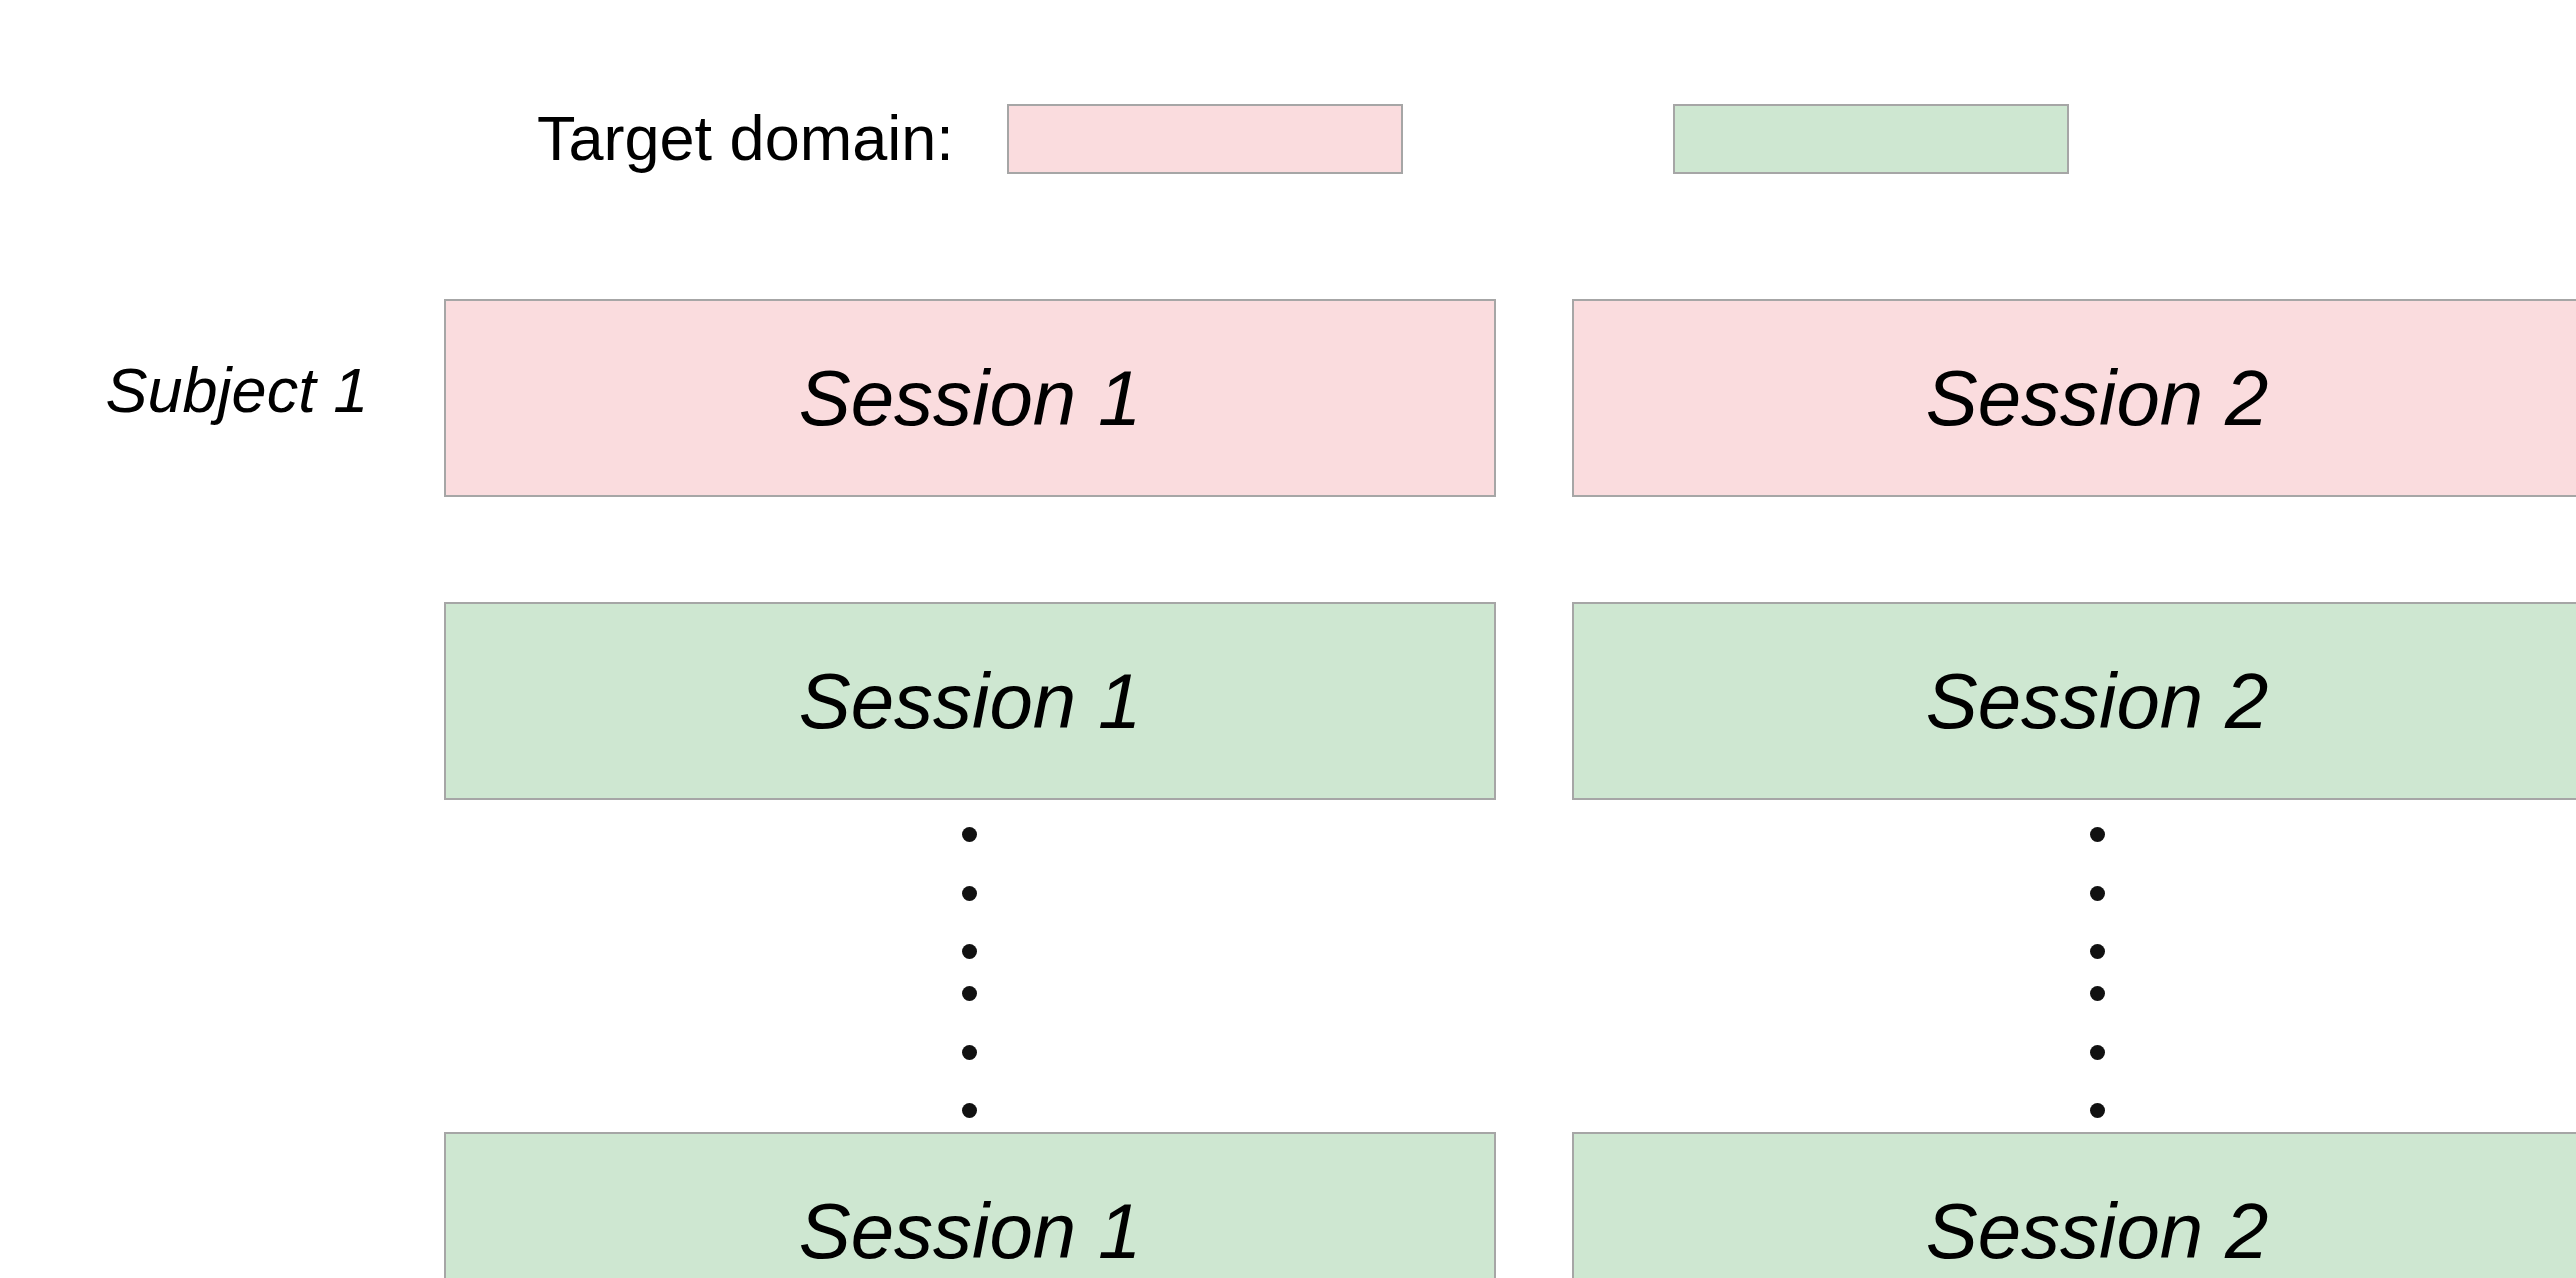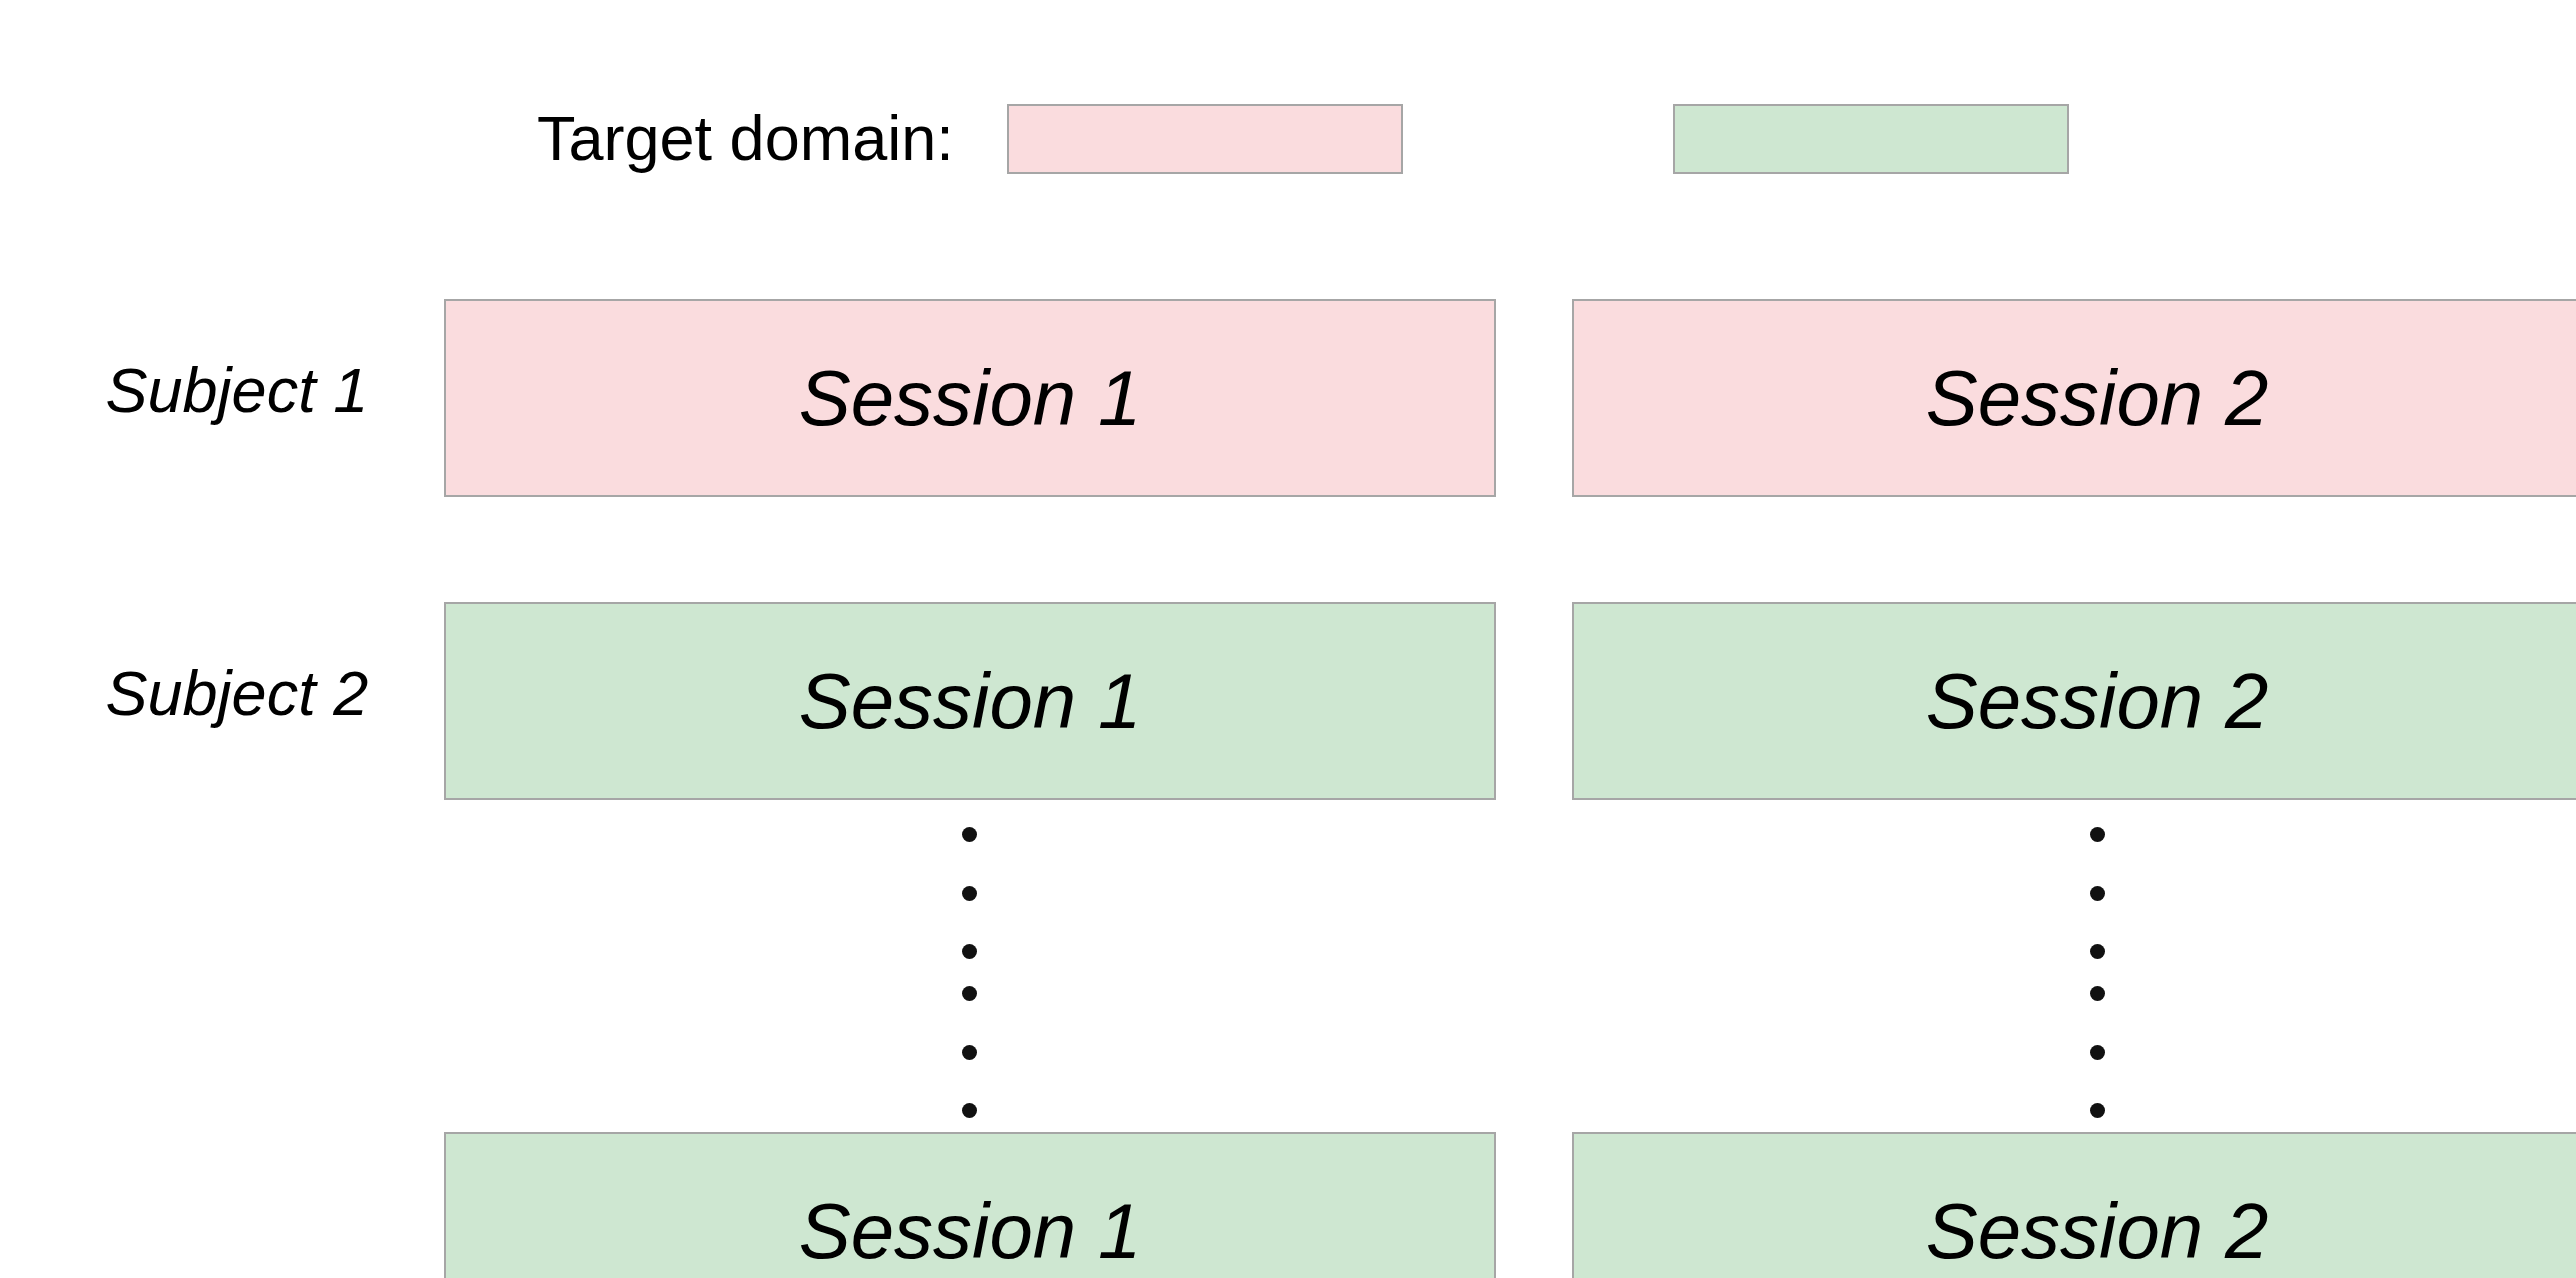--- a/index.html
+++ b/index.html
@@ -121,21 +121,20 @@
     <span class="subject-label">Subject 1</span>
     <div class="session-box session-col-1 target-fill">
       <span>Session 1</span>
     </div>
     <div class="session-box session-col-2 target-fill">
       <span>Session 2</span>
     </div>
   </div>
 
   <div class="subject-row" id="row-subject-2">
-    <span class="subject-label">Subject 2</span>
     <div class="session-box session-col-1 source-fill">
       <span>Session 1</span>
     </div>
     <div class="session-box session-col-2 source-fill">
       <span>Session 2</span>
     </div>
   </div>
 
   <div class="dots-group" id="dots-left-top">
     <span class="dot"></span>

